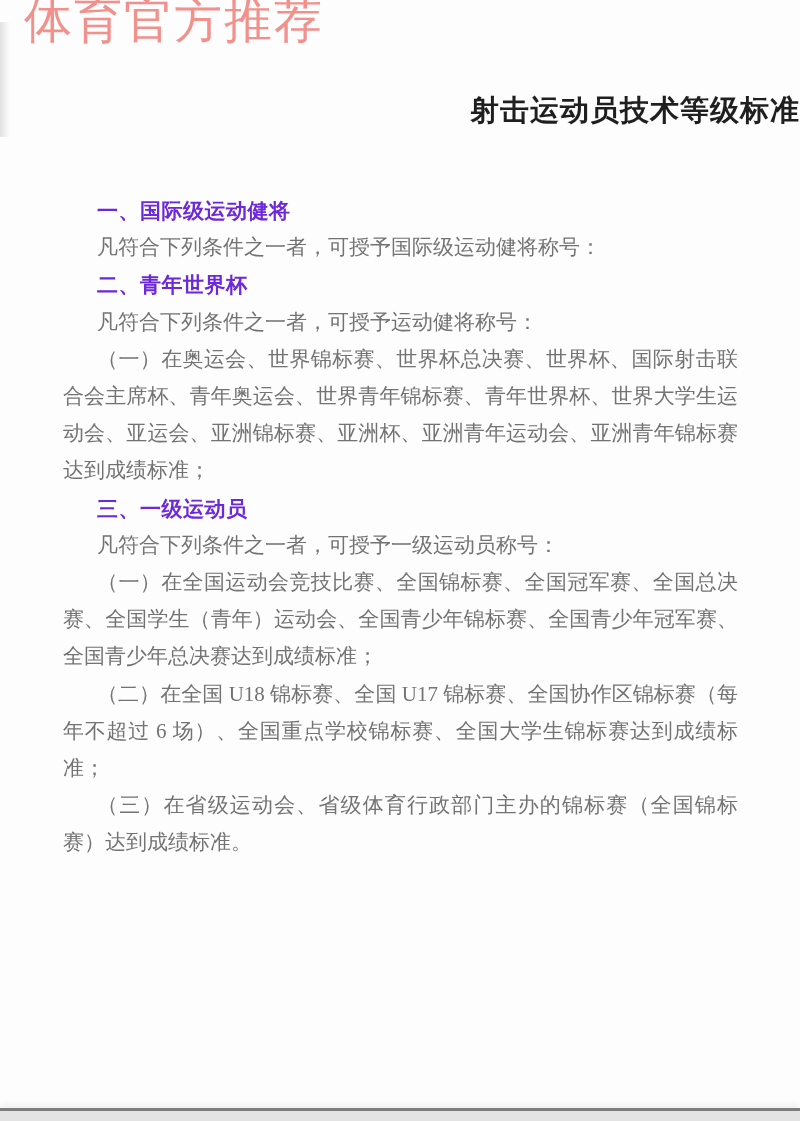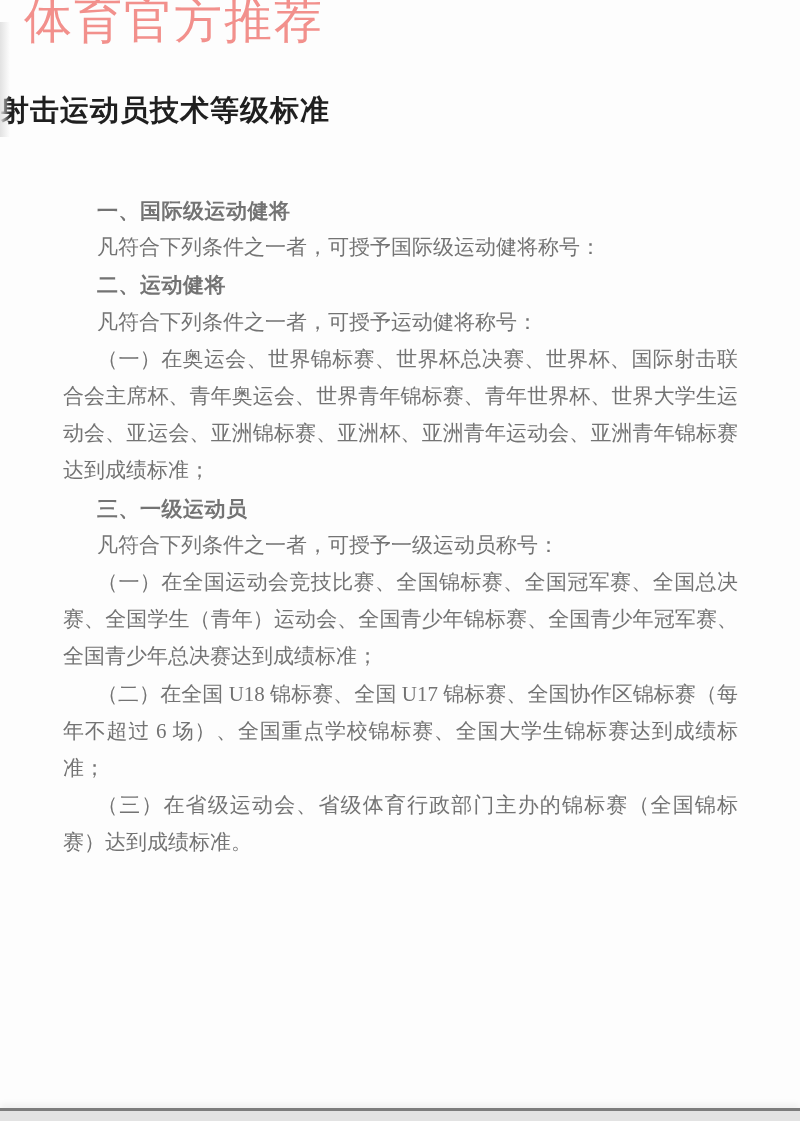--- a/index.html
+++ b/index.html
@@ -24,21 +24,21 @@
     letter-spacing: 2px;
     color: #f2908c;
     font-family: "Liberation Serif", "DejaVu Serif", serif;
     white-space: nowrap;
     user-select: none;
   }
 
   .doc-title {
     margin: 0;
     padding-top: 92px;
-    text-align: left;
+    text-align: right;
     font-size: 29px;
     line-height: 36px;
     font-weight: 700;
     letter-spacing: 1px;
     color: #1f1f1f;
     font-family: "Liberation Serif", "DejaVu Serif", serif;
   }
 
   .doc-body {
     margin: 64px 62px 0 63px;
@@ -50,21 +50,21 @@
   .doc-body p,
   .doc-body h2 {
     margin: 0;
     padding: 0;
     text-indent: 34px;
   }
 
   .section-heading {
     font-size: 21px;
     font-weight: 700;
-    color: #737373;
+    color: #6d28d9;
     font-family: "Liberation Sans", "DejaVu Sans", sans-serif;
     letter-spacing: 0.5px;
   }
 
   .paragraph { color: #737373; }
 
   
   .left-edge-artifact {
     position: absolute;
     left: 0;
@@ -98,21 +98,21 @@
   <h1 class="doc-title">射击运动员技术等级标准</h1>
 
   <div class="doc-body">
 
     <section>
       <h2 class="section-heading">一、国际级运动健将</h2>
       <p class="paragraph">凡符合下列条件之一者，可授予国际级运动健将称号：</p>
     </section>
 
     <section>
-      <h2 class="section-heading">二、运动健将</h2>
+      <h2 class="section-heading">二、青年世界杯</h2>
       <p class="paragraph">凡符合下列条件之一者，可授予运动健将称号：</p>
       <p class="paragraph">（一）在奥运会、世界锦标赛、世界杯总决赛、世界杯、国际射击联合会主席杯、青年奥运会、世界青年锦标赛、青年世界杯、世界大学生运动会、亚运会、亚洲锦标赛、亚洲杯、亚洲青年运动会、亚洲青年锦标赛达到成绩标准；</p>
     </section>
 
     <section>
       <h2 class="section-heading">三、一级运动员</h2>
       <p class="paragraph">凡符合下列条件之一者，可授予一级运动员称号：</p>
       <p class="paragraph">（一）在全国运动会竞技比赛、全国锦标赛、全国冠军赛、全国总决赛、全国学生（青年）运动会、全国青少年锦标赛、全国青少年冠军赛、全国青少年总决赛达到成绩标准；</p>
       <p class="paragraph">（二）在全国 U18 锦标赛、全国 U17 锦标赛、全国协作区锦标赛（每年不超过 6 场）、全国重点学校锦标赛、全国大学生锦标赛达到成绩标准；</p>
       <p class="paragraph">（三）在省级运动会、省级体育行政部门主办的锦标赛（全国锦标赛）达到成绩标准。</p>

